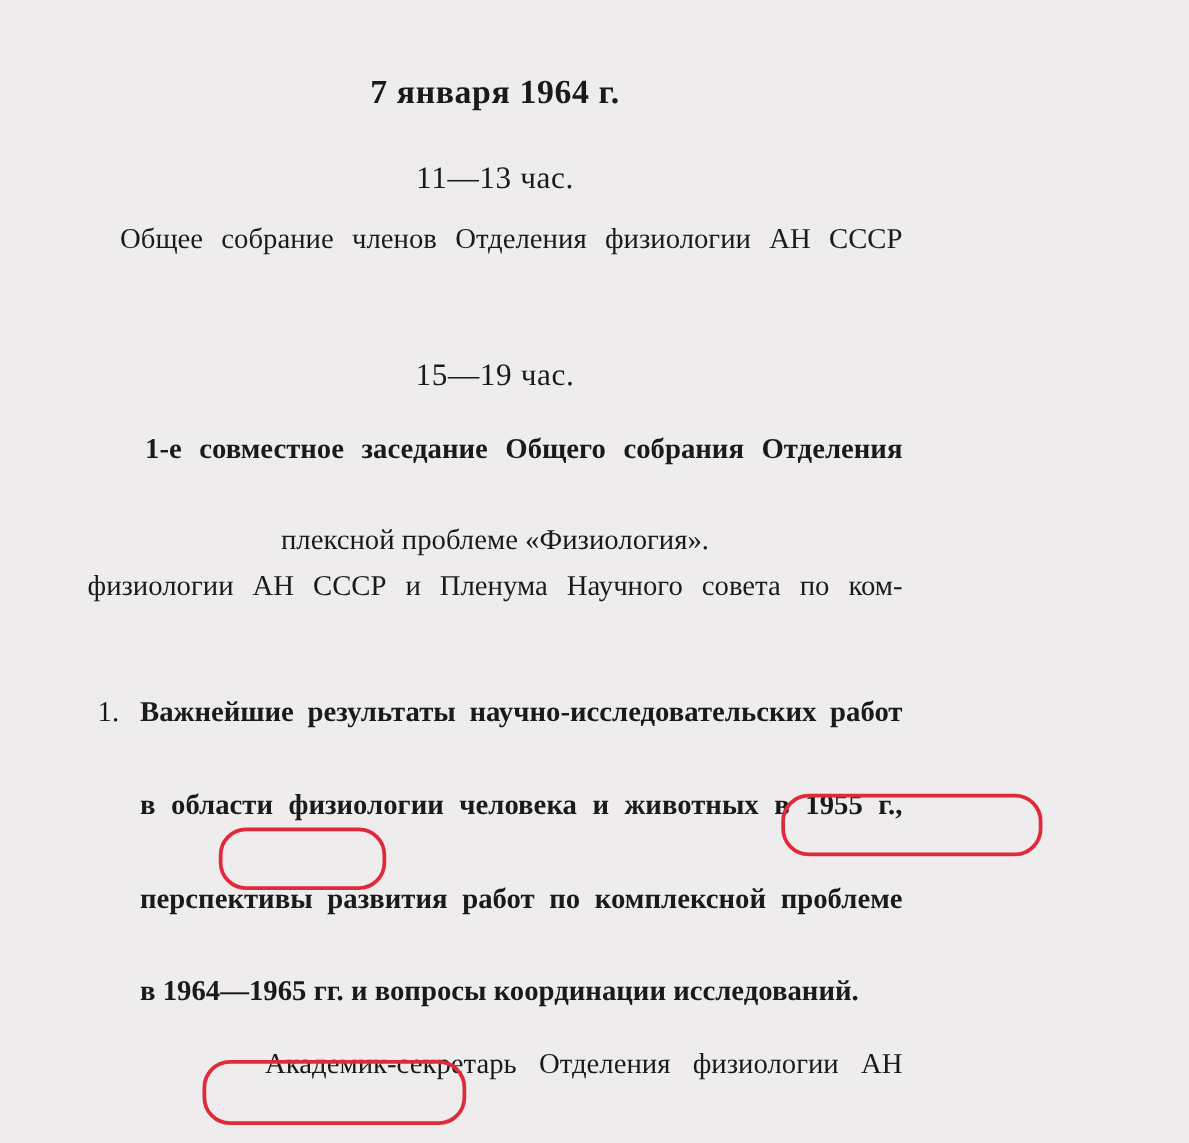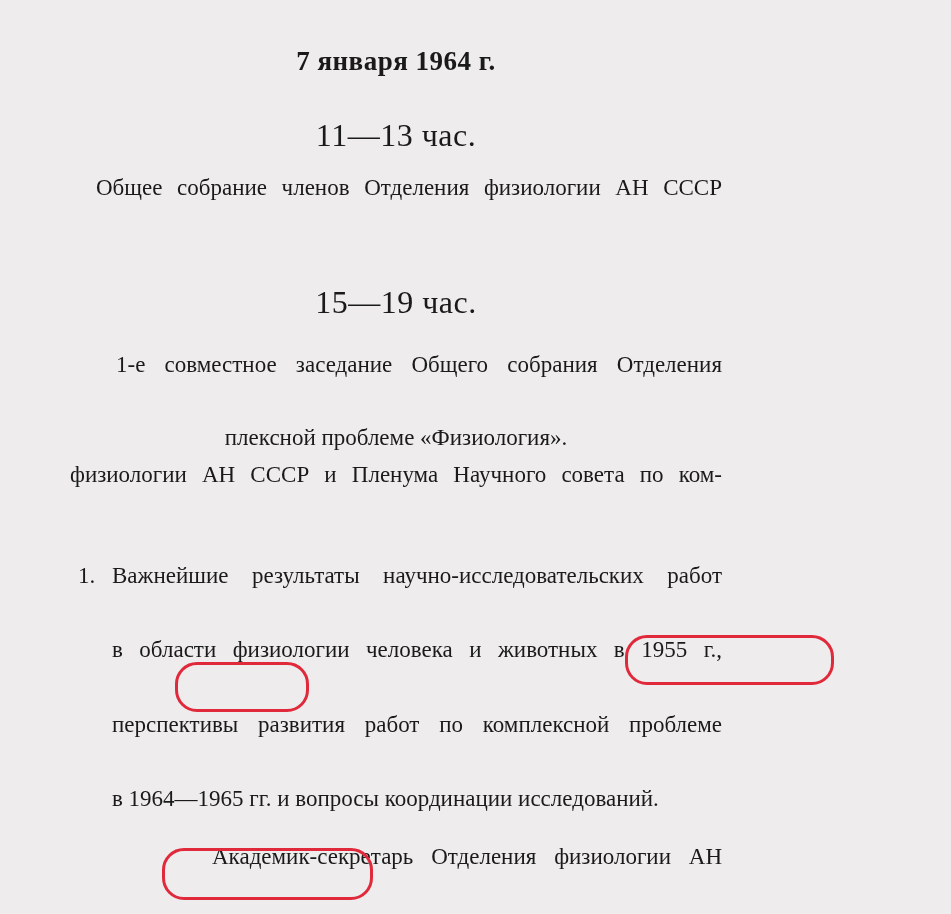--- a/index.html
+++ b/index.html
@@ -12,32 +12,32 @@
     background: #eeecec;
     font-family: "Liberation Serif", serif;
     color: #1a1a1a;
     overflow: hidden;
   }
   .page {
     position: relative;
     width: 792px;
     height: 914px;
     box-sizing: border-box;
-    padding: 32px 70px 0 70px;
+    padding: 44px 70px 0 70px;
   }
   .doc-title {
     text-align: center;
     font-weight: bold;
     font-size: 27px;
     letter-spacing: 0.5px;
     margin: 14px 0 0 0;
   }
   .time-heading {
     text-align: center;
-    font-size: 32px;
+    font-size: 25px;
     margin: 40px 0 0 0;
     letter-spacing: 0.5px;
   }
   .assembly {
     margin-top: 16px;
     font-size: 23px;
     line-height: 1.6;
   }
   .assembly .l1 {
     text-align: justify;
@@ -54,39 +54,40 @@
     line-height: 1.6;
   }
   .joint .jl {
     text-align: justify;
   }
   .joint .jl::after {
     content: "";
     display: inline-block;
     width: 100%;
   }
-  .joint .jl.first { text-indent: 46px; }
+  .joint .jl.first { text-indent: 46px; font-weight: bold; }
   .joint .jl.last { text-align: center; }
   .joint .jl.last::after { content: none; }
 
   .item {
     display: flex;
     margin-top: 26px;
     font-size: 23px;
     line-height: 1.62;
   }
   .item-num {
     width: 42px;
     flex: 0 0 42px;
     text-align: left;
     padding-left: 8px;
     box-sizing: border-box;
   }
   .item-body {
     flex: 1 1 auto;
+    font-weight: bold;
   }
   .item-body .ln {
     text-align: justify;
   }
   .item-body .ln::after {
     content: "";
     display: inline-block;
     width: 100%;
   }
   .item-body .ln.last::after { content: none; }

